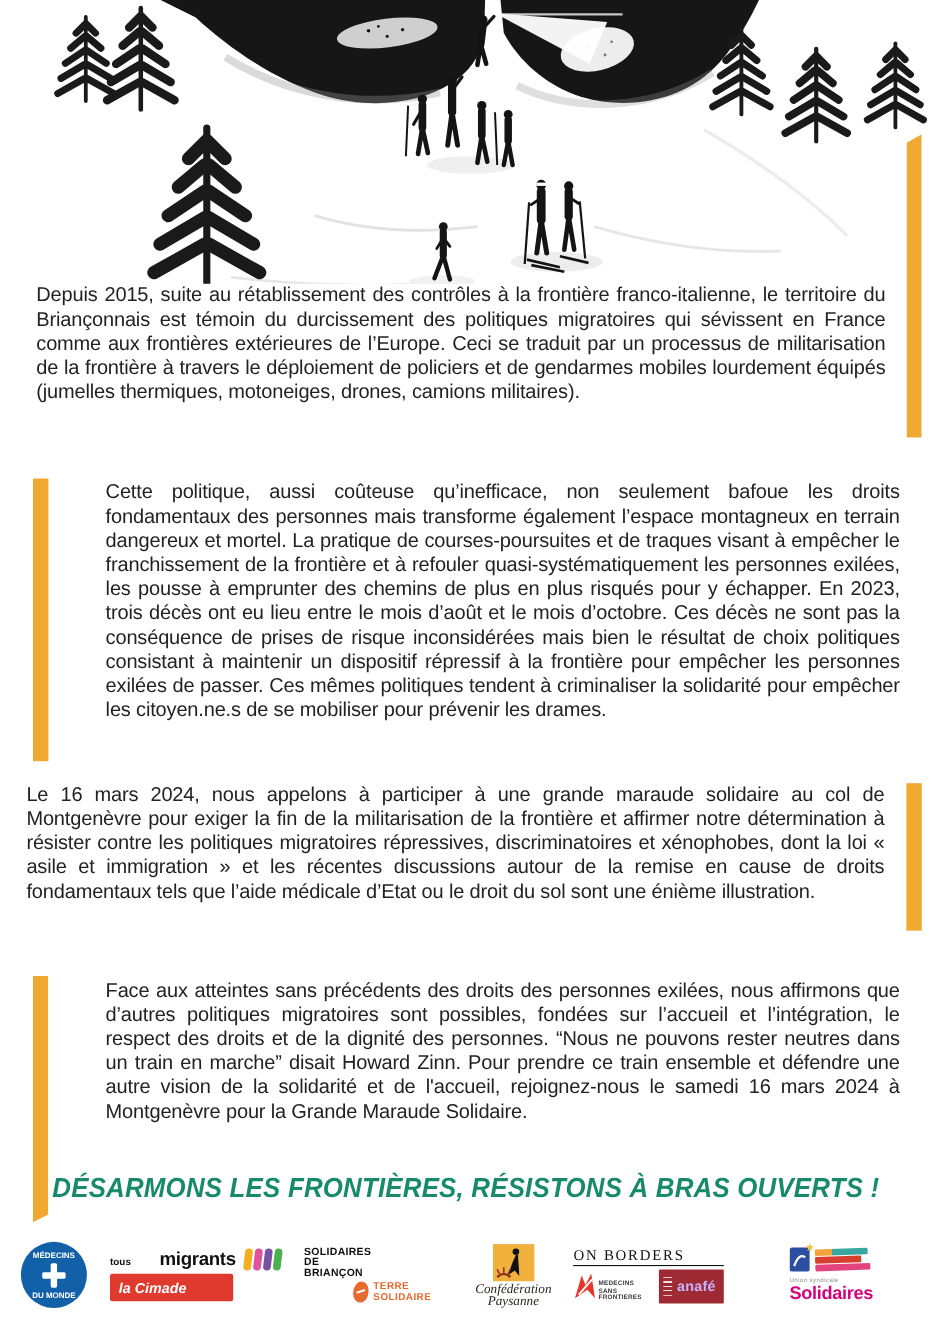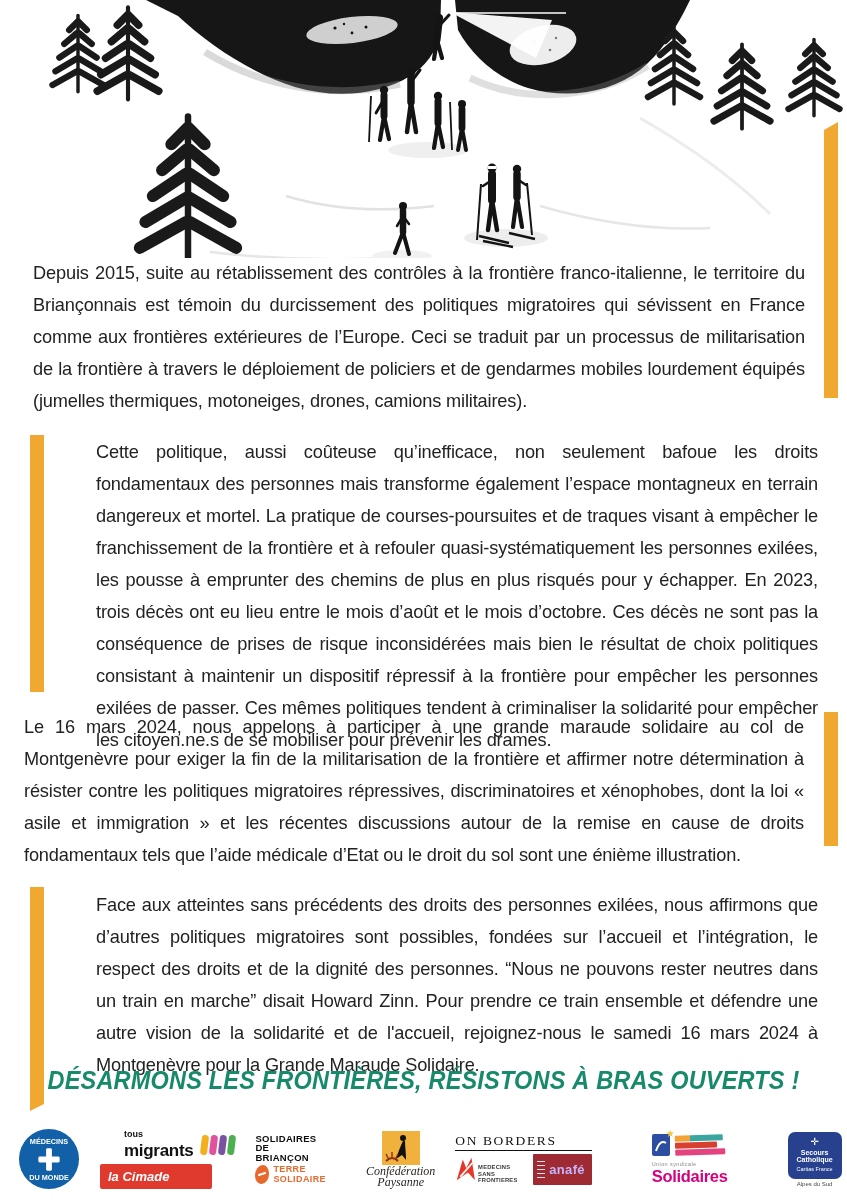--- a/index.html
+++ b/index.html
@@ -4,50 +4,50 @@
 <style>
   html,body{margin:0;padding:0;background:#ffffff;}
   .page{position:relative;width:847px;height:1200px;background:#fff;overflow:hidden;
         font-family:"Liberation Sans",sans-serif;color:#1f1f1f;}
   .hero{position:absolute;left:0;top:0;display:block;}
   .bar{position:absolute;width:14px;background:#F0A830;}
   .bar1{left:824px;top:122px;height:276px;clip-path:polygon(0 8px,100% 0,100% 100%,0 100%);}
   .bar2{left:30px;top:435px;height:257px;}
   .bar3{left:824px;top:712px;height:134px;}
   .bar4{left:30px;top:887px;height:224px;clip-path:polygon(0 0,100% 0,100% calc(100% - 7px),0 100%);}
-  .para{position:absolute;margin:0;text-align:justify;font-size:18.2px;line-height:32px;
+  .para{position:absolute;margin:0;text-align:justify;font-size:18.2px;line-height:22px;
         letter-spacing:-0.15px;color:#222;}
   .p1{left:33px;top:257px;width:772px;}
   .p2{left:96px;top:436px;width:722px;}
   .p3{left:24px;top:711px;width:780px;}
   .p4{left:96px;top:889px;width:722px;}
   .cta{position:absolute;left:0;top:1066px;width:100%;text-align:center;color:#168A6B;
        font-weight:bold;font-style:italic;font-size:25px;letter-spacing:.2px;
        transform:scaleX(.94);transform-origin:center;}
   
   .logos{position:absolute;left:18px;right:8px;top:1120px;height:78px;display:flex;
          align-items:center;justify-content:space-between;gap:20px;}
   .lg-col{display:flex;flex-direction:column;justify-content:center;gap:3px;}
   .rowflex{display:flex;align-items:center;gap:5px;}
   
   .lg-mdm{flex:none;}
   
-  .tm-text{display:flex;align-items:baseline;gap:2px;color:#111;flex-direction:column;}
+  .tm-text{display:flex;align-items:baseline;gap:2px;color:#111;}
   .tm-small{font-size:9px;font-weight:bold;}
   .tm-big{font-size:17px;font-weight:bold;letter-spacing:-.3px;margin-left:24px;}
   .tm-figs{display:flex;gap:2px;margin-left:3px;}
   .tm-figs i{display:block;width:7px;height:20px;border-radius:4px;transform:rotate(7deg);}
   .tm-f1{background:#F2B01E;}.tm-f2{background:#E0519E;}.tm-f3{background:#7B52A1;}.tm-f4{background:#4CAF50;}
   
   .lg-cimade{width:104px;height:25px;background:#E03A2F;color:#ffffff;display:flex;align-items:center;
              padding-left:8px;font-size:13px;font-weight:bold;font-style:italic;border-radius:2px;}
   
   .lg-briancon{display:flex;flex-direction:column;font-size:9.5px;font-weight:800;color:#0d0d0d;
                line-height:9.5px;letter-spacing:.3px;}
-  .lg-terre{display:flex;align-items:center;gap:4px;}
+  .lg-terre{display:flex;align-items:center;gap:4px;margin-left:45px;}
   .terre-icon{width:14px;height:19px;background:#E8692D;border-radius:60% 45% 55% 45%;position:relative;}
   .terre-icon::after{content:"";position:absolute;left:3px;top:8px;width:8px;height:2px;background:#fff;transform:rotate(-18deg);}
   .terre-text{display:flex;flex-direction:column;font-size:9px;font-weight:800;color:#E8692D;line-height:9.5px;letter-spacing:.4px;}
   
   .lg-confpay{display:flex;flex-direction:column;align-items:center;gap:1px;}
   .cp-script{font-family:"Liberation Serif",serif;font-style:italic;font-size:12px;line-height:10.5px;
              color:#241f1c;text-align:center;}
   
   .lg-onborders{font-family:"Liberation Serif",serif;font-size:13.5px;letter-spacing:1.6px;color:#111;
                 border-bottom:1.6px solid #111;padding-bottom:1px;white-space:nowrap;}

